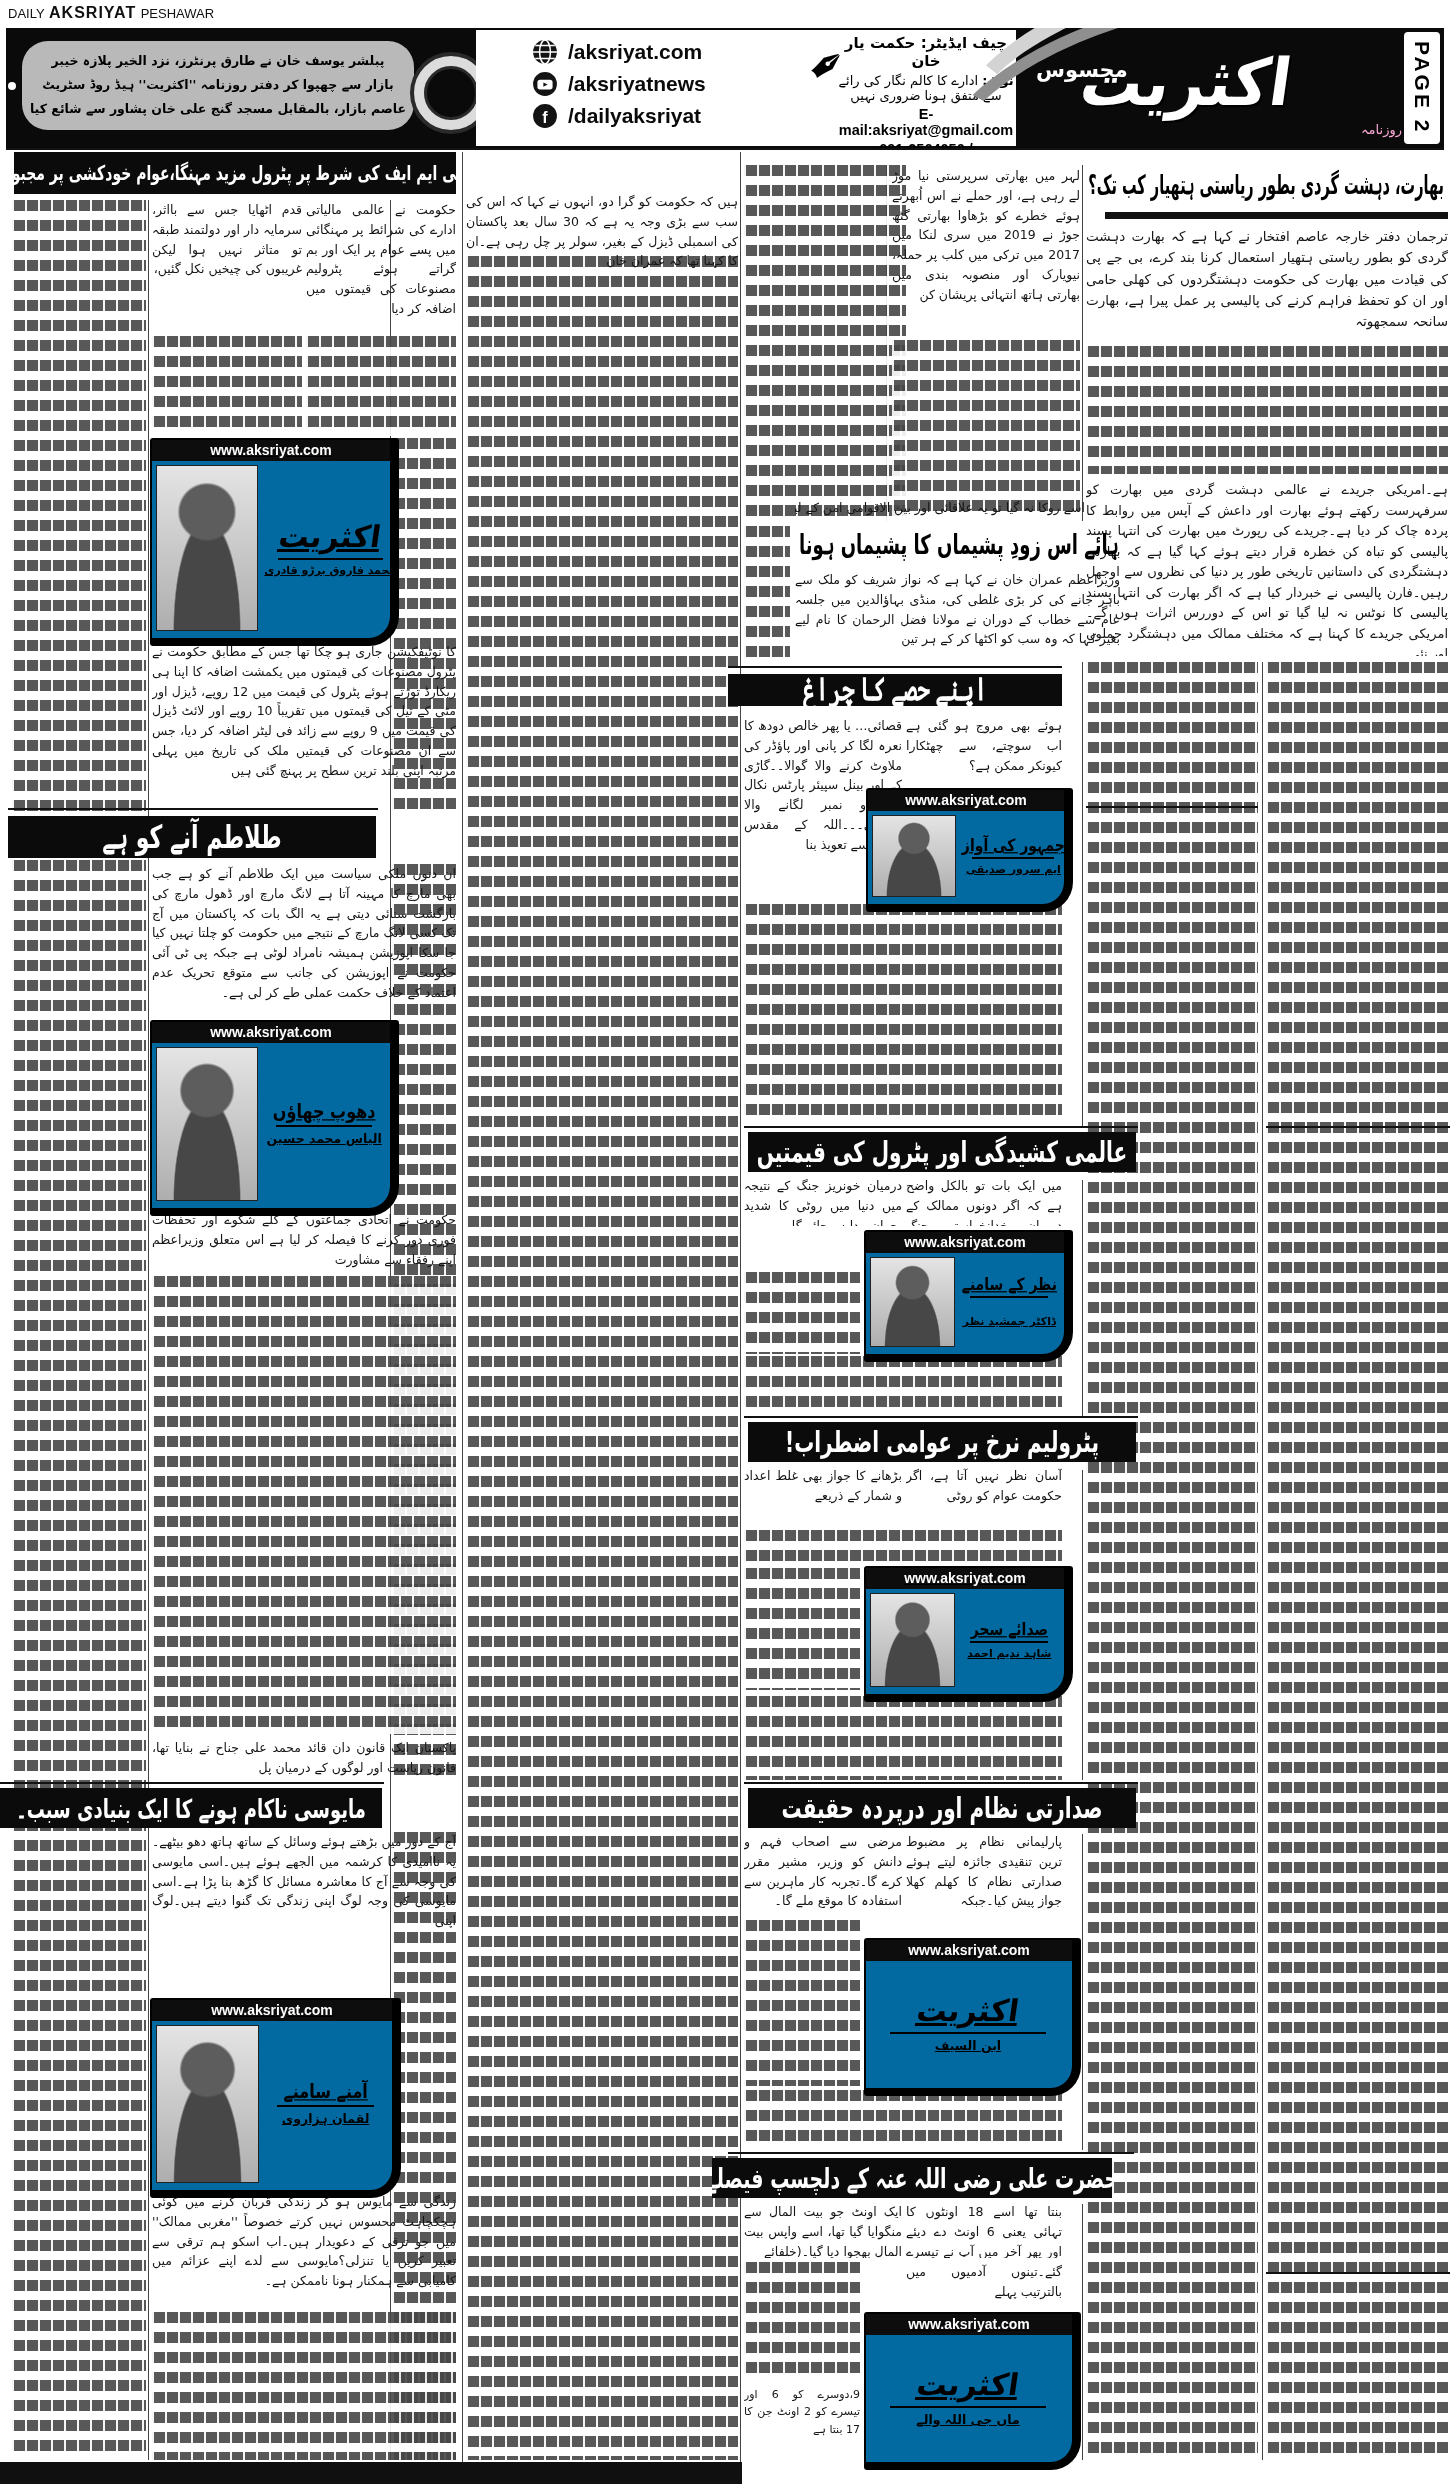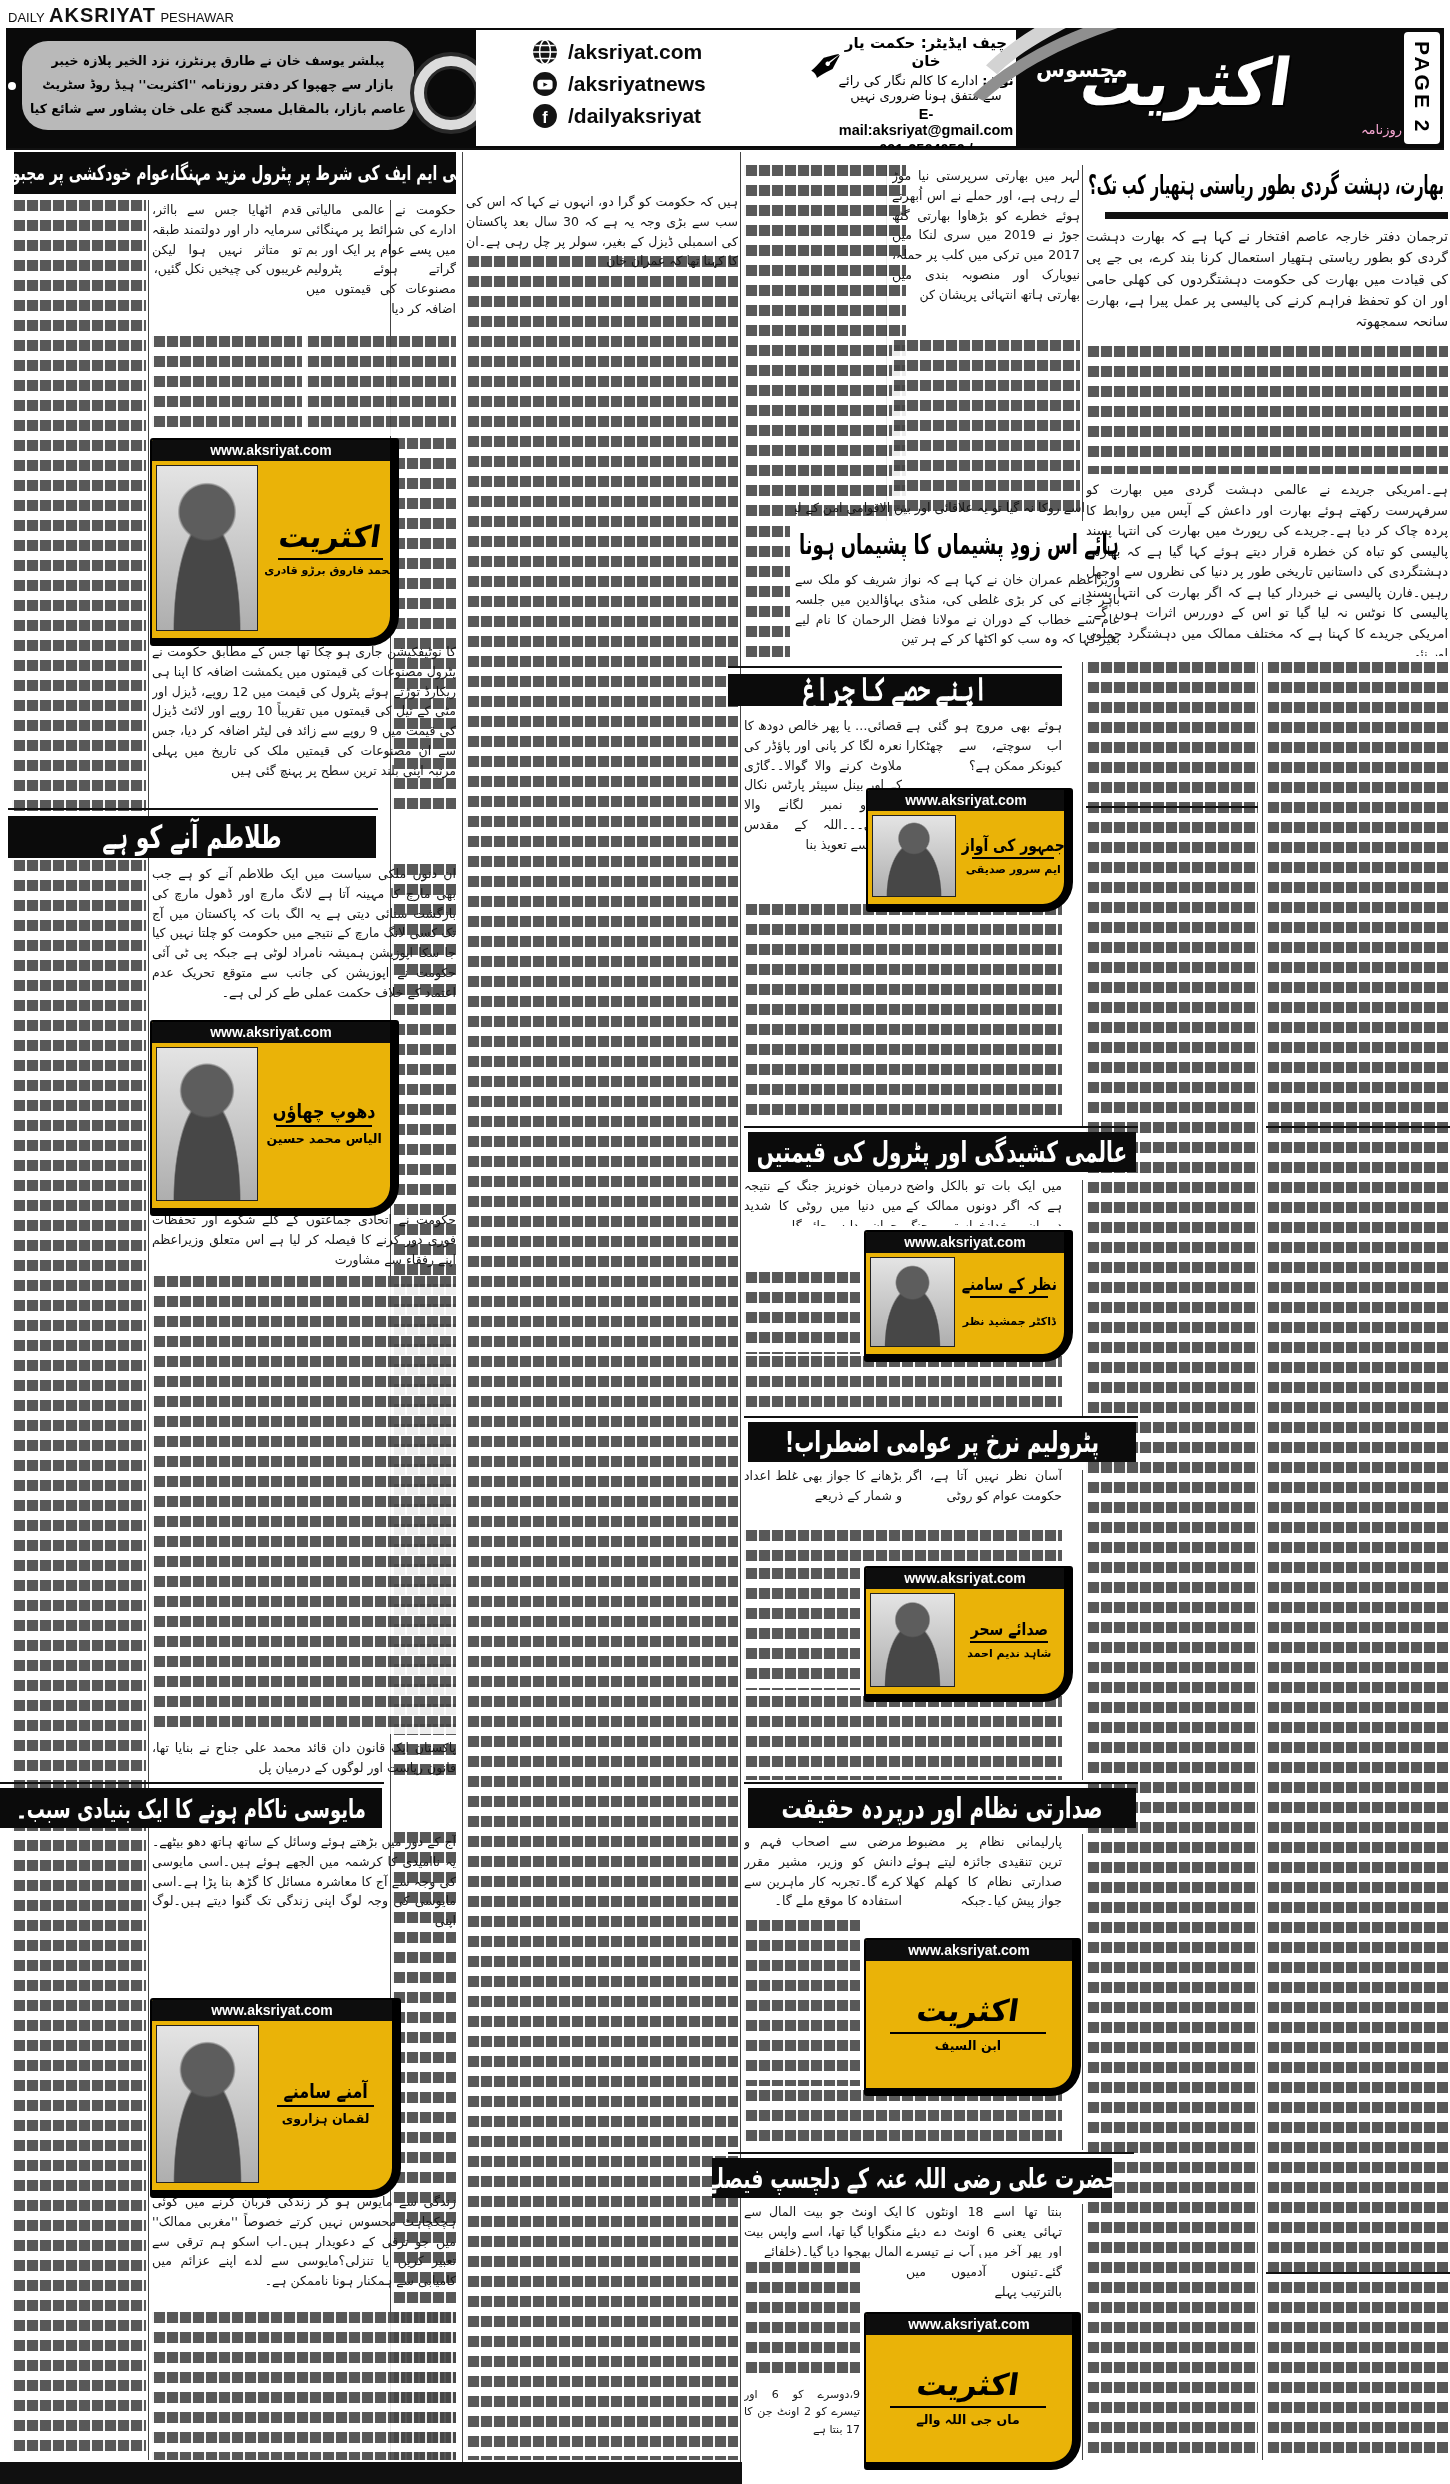--- a/index.html
+++ b/index.html
@@ -34,37 +34,37 @@
         font-weight:700;font-size:14.5px;margin-top:3px;}
   .swoosh{border-radius:50%;border:14px solid transparent;}
   .logo-main{color:#fff;font-weight:700;font-size:62px;transform:skewX(-8deg) scaleY(1.05);direction:rtl;
              text-shadow:2px 2px 0 #000;}
   .logo-city{color:#fff;font-weight:700;font-size:21px;direction:rtl;}
   .logo-daily{color:#f9a8d4;font-size:13px;direction:rtl;}
   .page2{background:#fff;color:#000;border-radius:4px;writing-mode:vertical-rl;
          font-family:"Liberation Sans",sans-serif;font-weight:700;font-size:21px;
          letter-spacing:3px;display:flex;align-items:center;justify-content:center;}
   
-  .abox{background:#eab308;border:2px solid #000;border-right:9px solid #000;border-bottom:8px solid #000;
-        border-radius:3px 3px 30px 3px;overflow:hidden;}
+  .abox{background:#0369a1;border:2px solid #000;border-right:9px solid #000;border-bottom:8px solid #000;
+        border-radius:3px 3px 30px 3px;overflow:hidden;text-decoration:underline;}
   .abox .web{background:#0d0d0d;color:#fff;text-align:center;
              font-family:"Liberation Sans",sans-serif;font-weight:700;font-size:14px;padding:2px 0 3px;}
   .abody{display:flex;flex-direction:row;gap:6px;padding:4px 6px 4px 4px;height:calc(100% - 24px);box-sizing:border-box;}
   .photo{flex:0 0 44%;border:1px solid #222;background:
      radial-gradient(circle at 50% 28%, #5d5d5d 0 21%, rgba(0,0,0,0) 23%),
      radial-gradient(ellipse at 50% 100%, #474747 0 46%, rgba(0,0,0,0) 48%),
      linear-gradient(180deg,#e4e4e4,#aeaeae);}
   .ainfo{flex:1;display:flex;flex-direction:column;justify-content:center;align-items:center;direction:rtl;}
   .atitle{font-weight:700;font-size:16px;direction:rtl;transform:scaleY(1.2);white-space:nowrap;}
   .biglogo{font-weight:700;font-size:30px;transform:skewX(-8deg);}
   .aline{width:80%;height:2px;background:#000;margin:4px 0;}
   .aname{font-size:12.5px;font-weight:700;direction:rtl;white-space:nowrap;}
   .topstrip{font-family:"Liberation Sans",sans-serif;color:#111;}
   .topstrip .d1{font-size:13px;}
-  .topstrip .d2{font-size:20px;font-weight:700;letter-spacing:1px;}
+  .topstrip .d2{font-size:16px;font-weight:700;letter-spacing:1px;}
   .mainhead{font-weight:700;font-size:14.5px;white-space:nowrap;direction:rtl;
             transform:scaleY(1.85);transform-origin:top right;color:#000;}
   .subhead{font-weight:700;font-size:18px;white-space:nowrap;direction:rtl;text-align:center;
            transform:scaleY(1.5);transform-origin:top center;color:#000;}
 </style>
 </head>
 <body>
 
 <div class="abs topstrip" style="left:8px;top:4px;">
   <span class="d1">DAILY</span>

